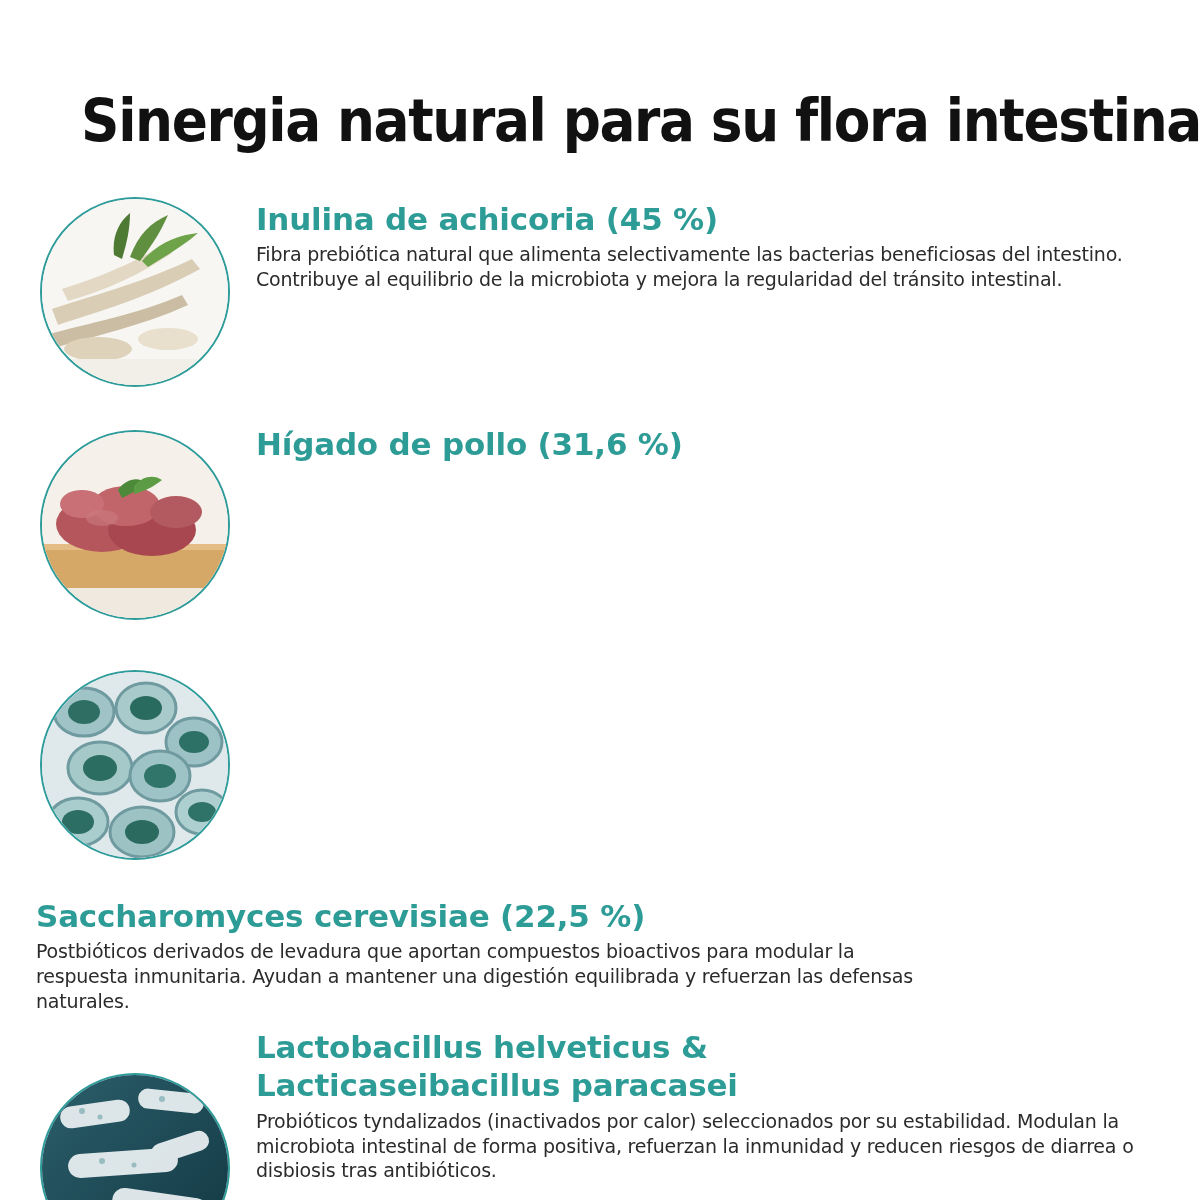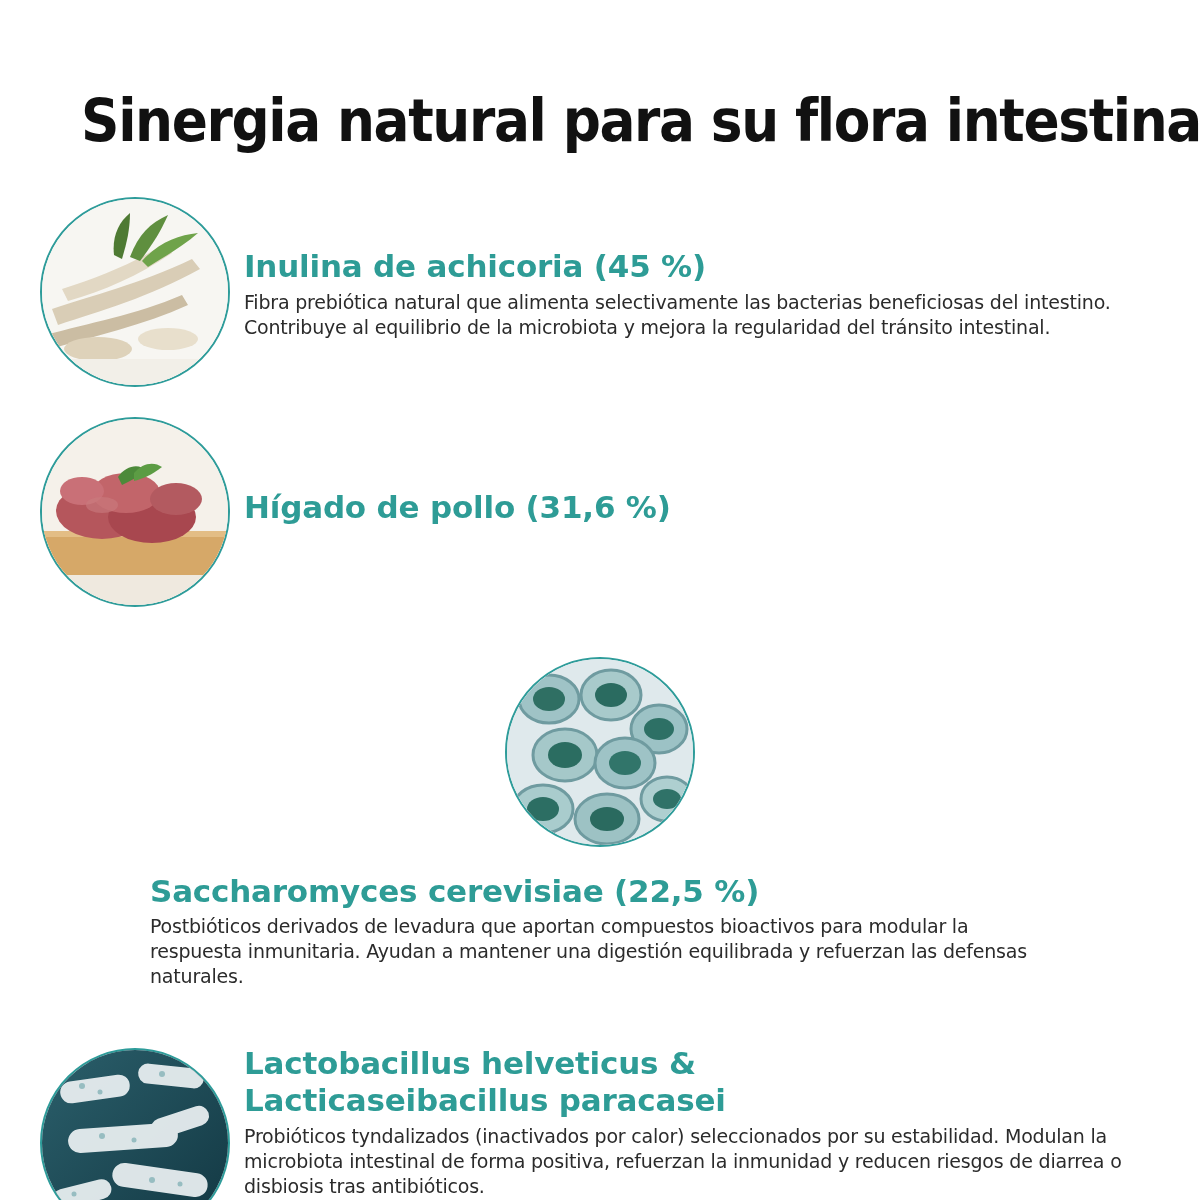--- a/index.html
+++ b/index.html
@@ -33,22 +33,22 @@
     white-space: nowrap;
   }
   .list {
     margin-top: 34px;
     display: flex;
     flex-direction: column;
     gap: 12px;
   }
   .item {
     display: flex;
-    align-items: center;
-    gap: 10px;
+    align-items: flex-start;
+    gap: 22px;
   }
   .thumb-wrap {
     flex: 0 0 198px;
     width: 198px;
     display: flex;
     justify-content: center;
     padding-top: 4px;
   }
   .thumb {
     width: 186px;
@@ -82,21 +82,21 @@
   }
   .item-body {
     color: #2b2b2b;
     font-size: 19px;
     line-height: 1.30;
     margin: 0;
     letter-spacing: -0.2px;
   }
   
   .item.row-1 { margin-top: 2px; }
-  .item.row-2 { margin-top: 6px; }
+  .item.row-2 { margin-top: 19px; }
   .item.row-3 { margin-top: 12px; flex-direction: column; }
   .item.row-4 { margin-top: 4px; }
   .item.row-4 .texts { padding-top: 0; }
   .item.row-4 .thumb-wrap { padding-top: 44px; }
   .item.row-3 .thumb-wrap { padding-top: 26px; }
   .item.row-2 .thumb-wrap { padding-top: 12px; }
 </style>
 </head>
 <body>
 

